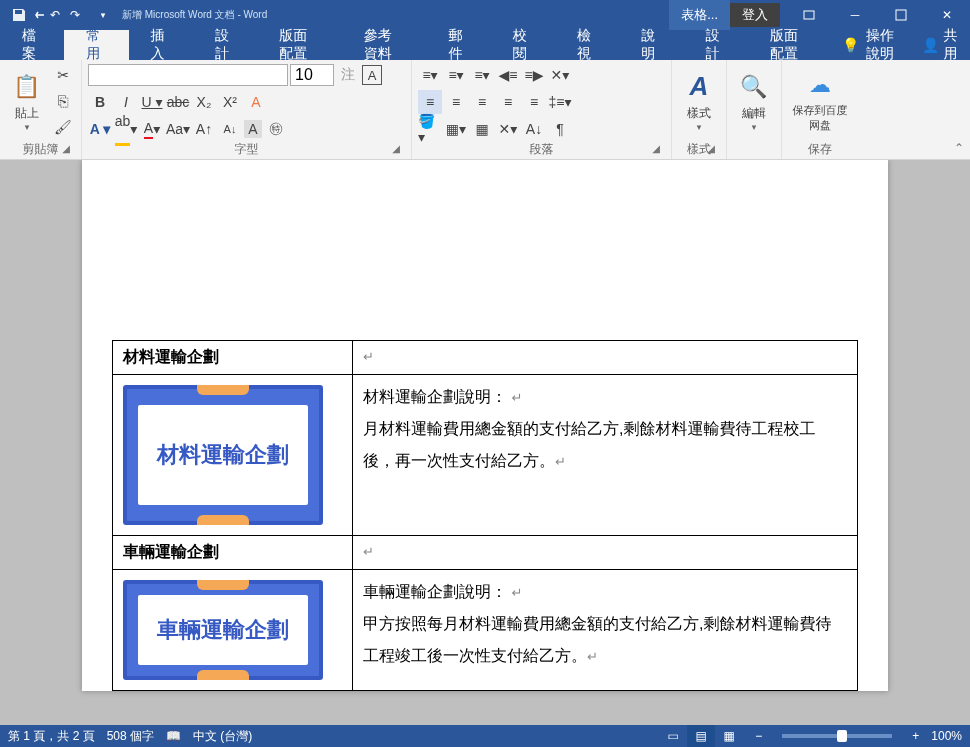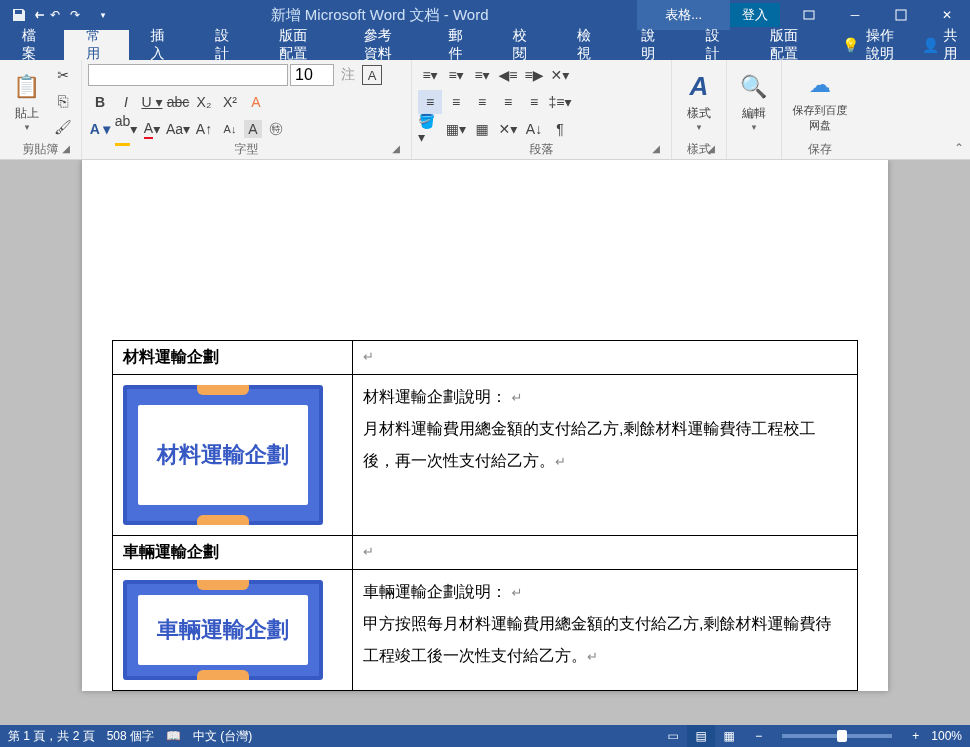--- a/index.html
+++ b/index.html
@@ -1,24 +1,24 @@
 <!DOCTYPE html>
 <html><head>
 <meta charset="utf-8">
 <style>
 *{margin:0;padding:0;box-sizing:border-box;font-family:"Microsoft JhengHei","Segoe UI",sans-serif}
 body{width:970px;height:747px;background:#1e4e8e;overflow:hidden;font-size:12px}
 .titlebar{height:30px;background:#2b579a;display:flex;align-items:center;color:#fff}
 .qat{display:flex;align-items:center;gap:2px;padding:0 6px}
 .qat-btn{width:26px;height:26px;display:flex;align-items:center;justify-content:center;color:#fff;cursor:pointer}
-.title-center{flex:1;text-align:center;color:#cfe0f5;font-size:15px}
+.title-center{flex:1;color:#cfe0f5;font-size:10px}
 .title-right{display:flex;align-items:center;gap:0}
 .tr-btn{width:46px;height:30px;display:flex;align-items:center;justify-content:center;color:#fff;cursor:pointer}
-.ctx-tab{height:30px;padding:0 28px;background:#3a6aab;color:#fff;display:flex;align-items:center;font-size:13px}
-.login-tab{height:24px;padding:0 12px;background:#0369a1;color:#fff;display:flex;align-items:center;font-size:13px;margin-right:6px}
+.ctx-tab{height:30px;padding:0 12px;background:#3a6aab;color:#fff;display:flex;align-items:center;font-size:13px}
+.login-tab{height:24px;padding:0 12px;background:#404040;color:#fff;display:flex;align-items:center;font-size:13px;margin-right:6px}
 .ribbon-tabs{height:30px;background:#2b579a;display:flex;align-items:center;color:#fff;font-size:14px}
 .rtab{padding:0 22px;height:30px;display:flex;align-items:center;cursor:pointer}
 .rtab.active{background:#f3f3f3;color:#2b579a}
 .help-btn{margin-left:auto;display:flex;align-items:center;gap:6px;padding:0 10px}
 .share-btn{display:flex;align-items:center;gap:4px;padding:0 12px}
 .ribbon{height:100px;background:#f3f3f3;display:flex;border-bottom:1px solid #d4d4d4;position:relative}
 .rgroup{border-right:1px solid #e1e1e1;padding:3px 6px 2px;display:flex;flex-direction:column;justify-content:space-between}
 .rgroup-body{flex:1;display:flex;align-items:flex-start;gap:3px}
 .rgroup-label{text-align:center;color:#666;font-size:12px;height:16px;display:flex;justify-content:center;align-items:center;position:relative}
 .dlaunch{position:absolute;right:2px;bottom:0;width:14px;height:14px;color:#777;cursor:pointer;font-size:10px}

